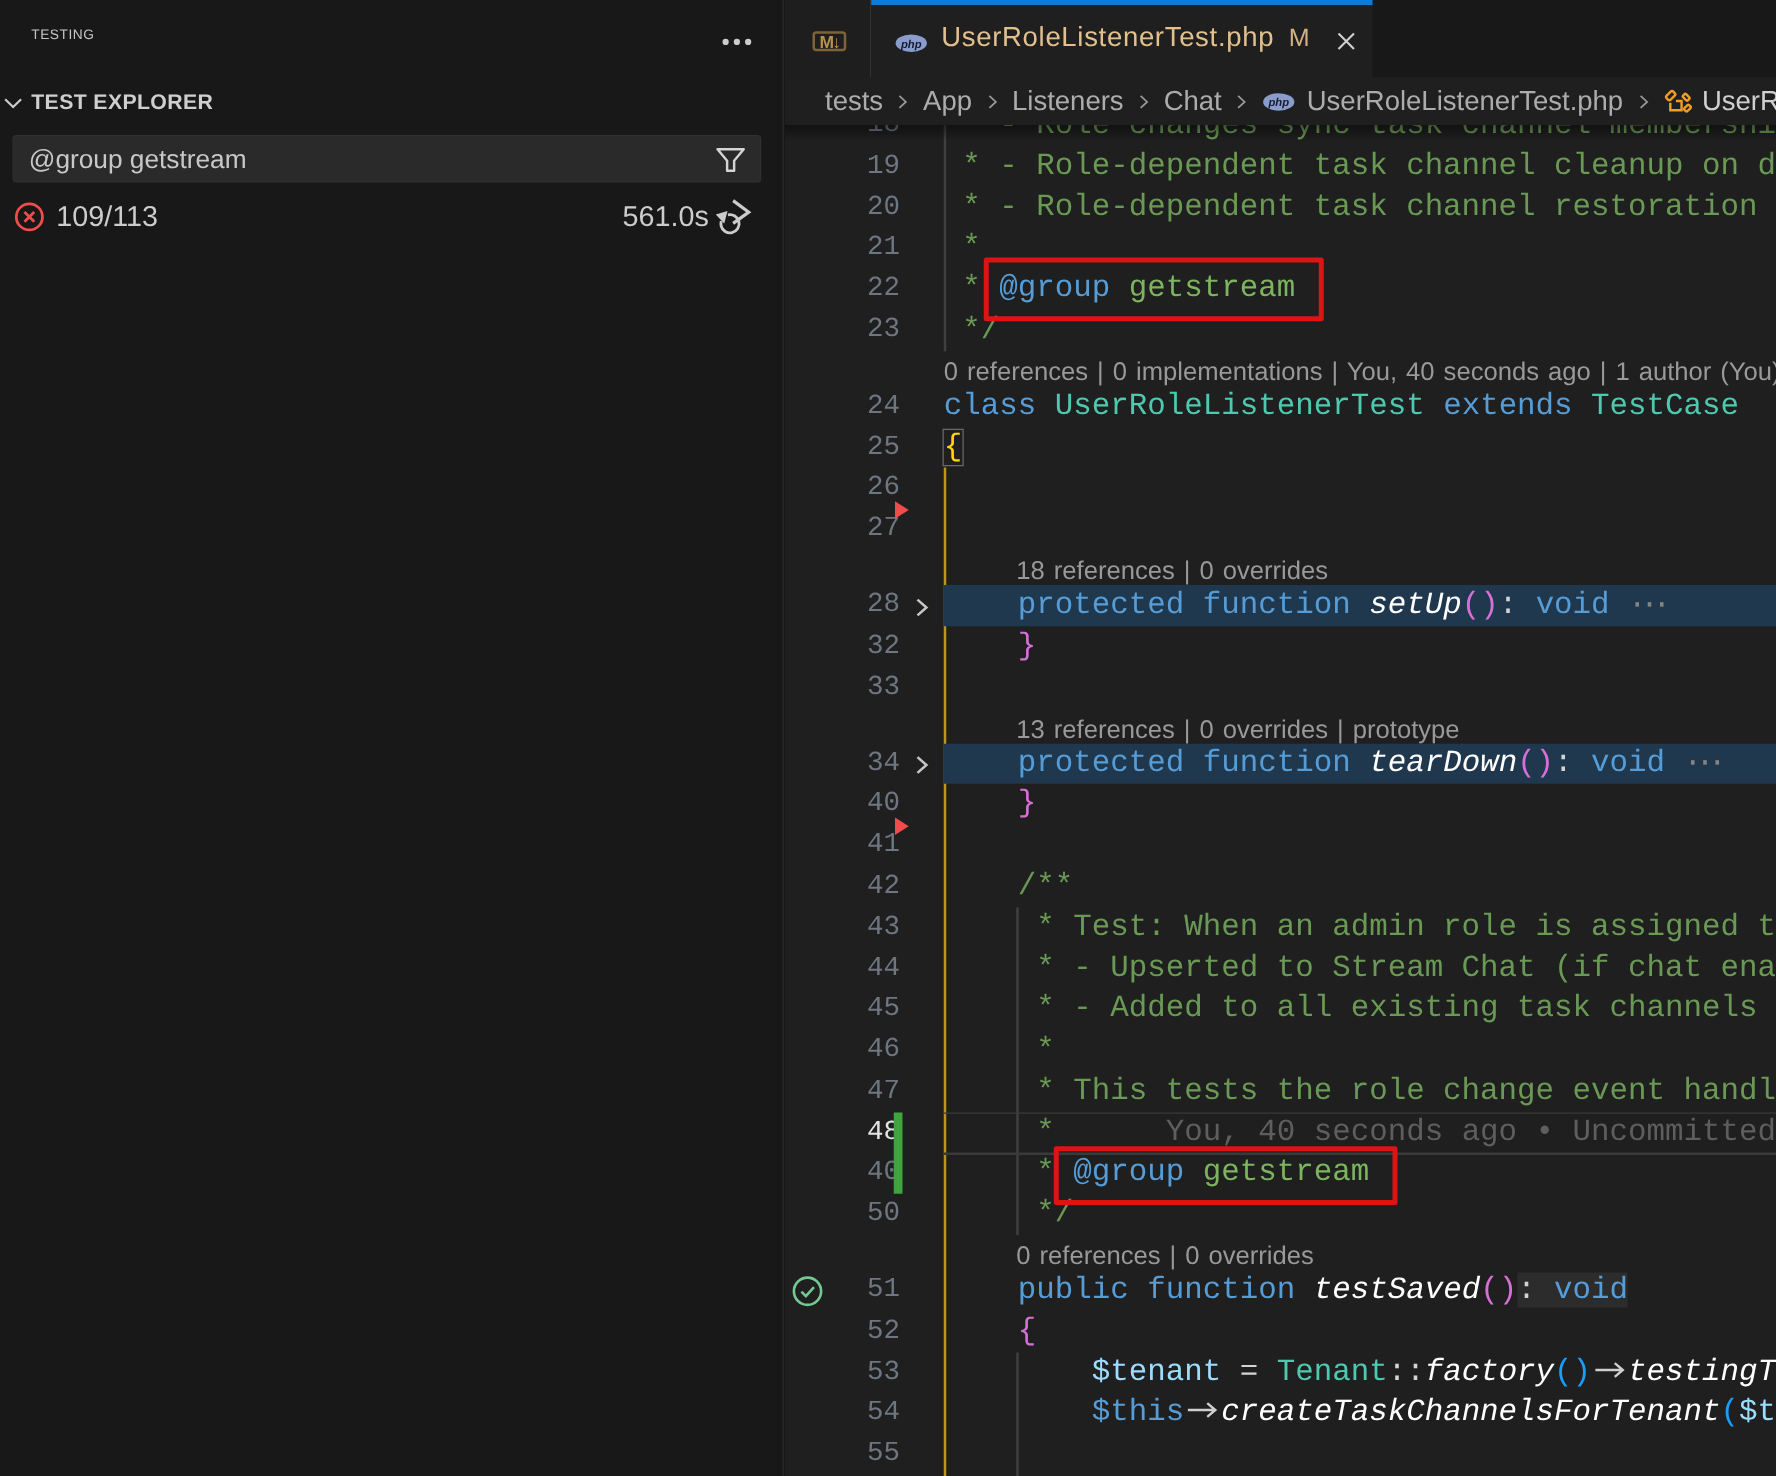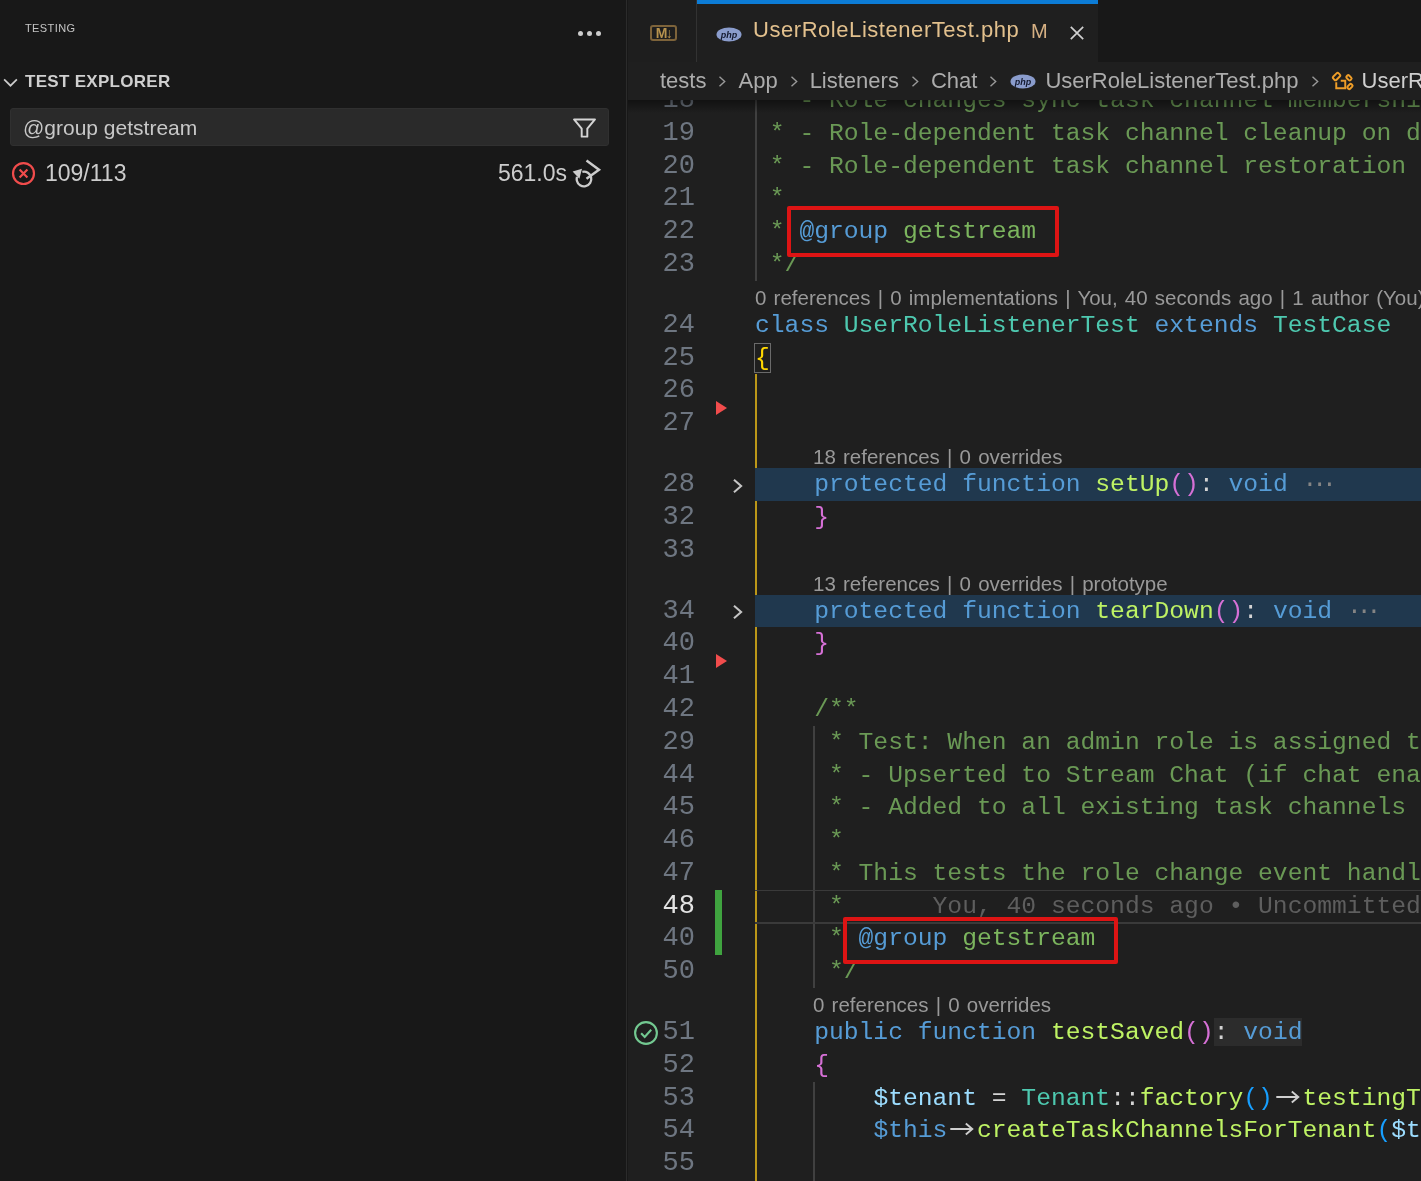--- a/index.html
+++ b/index.html
@@ -17,27 +17,27 @@
 #sb-res { position:absolute; left:0; top:160px; width:627px; height:31px;padding-left:17px; }
 #sb-count { position:absolute; left:45px; top:0px; font-size:23px; color:#cccccc; }
 #sb-time { position:absolute; left:498px; top:0px; font-size:23px; color:#cccccc; }
 
 
 #editor { position:absolute; left:628px; top:0; width:793px; height:1181px; background:#1f1f1f; overflow:hidden; }
 
 
 #codelayer { position:absolute; left:0; top:0; width:793px; height:1181px; }
 .cr { position:absolute; left:127px; height:32.77px; line-height:32.77px; font-family:"Liberation Mono",monospace; font-size:24.67px; white-space:pre; color:#d4d4d4; }
-.ln { position:absolute; left:22px; width:45px; text-align:right; height:32.77px; line-height:32.77px; font-family:"Liberation Mono",monospace; font-size:27px; color:#6e7681; }
+.ln { position:absolute; left:47px; width:45px; text-align:right; height:32.77px; line-height:32.77px; font-family:"Liberation Mono",monospace; font-size:22px; color:#6e7681; }
 #ln48 { color:#e3e3e3; }
 .cl { position:absolute; height:28.20px; line-height:34.20px; font-size:20.5px; color:#999999; white-space:pre; word-spacing:1.5px; }
 
 .com { color:#6a9955; }
 .kw { color:#569cd6; }
-.fn { color:#bef264; }
+.fn { color:#ffffff;font-style:italic; }
 .ty { color:#4ec9b0; }
 .var { color:#9cdcfe; }
 .pun { color:#d4d4d4; }
 .b1 { color:#ffd700; }
 .b2 { color:#d670d6; }
 .b3 { color:#179fff; }
 .val { color:#7cb55e; }
 .dots { color:#848484; letter-spacing:-5px; }
 .blame { color:#5e5e5e; }
 
@@ -139,21 +139,21 @@
 <div class="cr" style="top:500.98px">    <span class="b2">}</span></div>
 <div class="ln" style="top:533.75px">33</div>
 <div class="cl" style="top:566.52px;left:185px">13 references | 0 overrides | prototype</div>
 <div class="ln" style="top:594.72px">34</div>
 <div class="cr" style="top:594.72px">    <span class="kw">protected</span><span class="pun"> </span><span class="kw">function</span><span class="pun"> </span><span class="fn">tearDown</span><span class="b2">()</span><span class="pun">:</span><span class="pun"> </span><span class="kw">void</span> <span class="dots">···</span></div>
 <div class="ln" style="top:627.49px">40</div>
 <div class="cr" style="top:627.49px">    <span class="b2">}</span></div>
 <div class="ln" style="top:660.26px">41</div>
 <div class="ln" style="top:693.03px">42</div>
 <div class="cr" style="top:693.03px"><span class="com">    /**</span></div>
-<div class="ln" style="top:725.80px">29</div>
+<div class="ln" style="top:725.80px">43</div>
 <div class="cr" style="top:725.80px"><span class="com">     * Test: When an admin role is assigned to</span></div>
 <div class="ln" style="top:758.57px">44</div>
 <div class="cr" style="top:758.57px"><span class="com">     * - Upserted to Stream Chat (if chat enab</span></div>
 <div class="ln" style="top:791.34px">45</div>
 <div class="cr" style="top:791.34px"><span class="com">     * - Added to all existing task channels f</span></div>
 <div class="ln" style="top:824.11px">46</div>
 <div class="cr" style="top:824.11px"><span class="com">     *</span></div>
 <div class="ln" style="top:856.88px">47</div>
 <div class="cr" style="top:856.88px"><span class="com">     * This tests the role change event handle</span></div>
 <div class="ln" style="top:889.65px" id="ln48">48</div>

